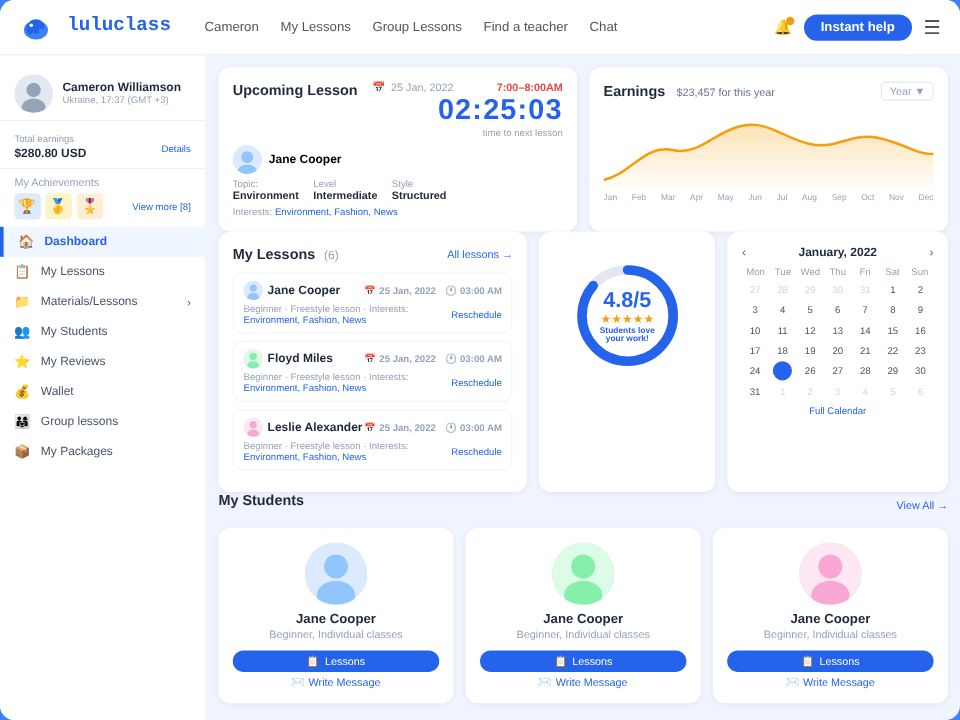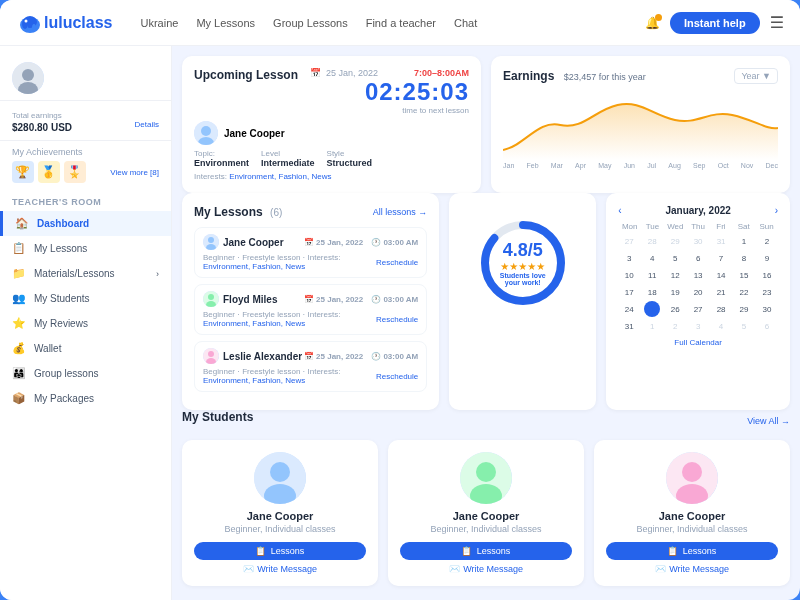--- a/index.html
+++ b/index.html
@@ -28,25 +28,25 @@
       display: flex;
       align-items: center;
       padding: 0 16px;
       border-bottom: 1px solid #eef0f5;
       gap: 16px;
       z-index: 10;
       flex-shrink: 0;
     }
     .logo {
       display: flex;
-      align-items: center;
-      gap: 0;
+      gap: 12px;
       font-weight: 700;
       font-size: 16px;
       color: #2563eb;
+      font-family: Liberation Mono, monospace;
     }
     .logo-elephant {
       width: 28px;
       height: 22px;
     }
     .nav-links {
       display: flex;
       gap: 18px;
       margin-left: 12px;
       flex: 1;
@@ -400,21 +400,21 @@
         <ellipse cx="14" cy="13" rx="10" ry="8" fill="#3b82f6"></ellipse>
         <ellipse cx="14" cy="10" rx="7" ry="6" fill="#2563eb"></ellipse>
         <ellipse cx="10" cy="16" rx="2" ry="4" fill="#3b82f6"></ellipse>
         <ellipse cx="18" cy="16" rx="2" ry="4" fill="#3b82f6"></ellipse>
         <ellipse cx="9" cy="12" rx="3" ry="5" fill="#2563eb"></ellipse>
         <circle cx="10" cy="9" r="1.5" fill="white"></circle>
       </svg>
       <span>luluclass</span>
     </div>
     <nav class="nav-links">
-      <span class="nav-link">Ukraine</span>
+      <span class="nav-link">Cameron</span>
       <span class="nav-link">My Lessons</span>
       <span class="nav-link">Group Lessons</span>
       <span class="nav-link">Find a teacher</span>
       <span class="nav-link">Chat</span>
     </nav>
     <div class="header-actions">
       <div class="notif-icon">
         🔔
         <span class="notif-dot"></span>
       </div>
@@ -427,38 +427,41 @@
 
     <div class="sidebar">
       <div class="user-profile">
         <div class="avatar-circle">
           <svg viewBox="0 0 32 32" width="32" height="32">
             <circle cx="16" cy="16" r="16" fill="#e2e8f0"></circle>
             <ellipse cx="16" cy="13" rx="6" ry="6" fill="#94a3b8"></ellipse>
             <ellipse cx="16" cy="28" rx="10" ry="8" fill="#94a3b8"></ellipse>
           </svg>
         </div>
+        <div class="user-info">
+          <div class="user-name">Cameron Williamson</div>
+          <div class="user-location">Ukraine, 17:37 (GMT +3)</div>
+        </div>
       </div>
       <div class="user-earnings">
         <div class="earnings-label">Total earnings</div>
         <div>
           <span class="earnings-value">$280.80 USD</span>
           <span class="earnings-details">Details</span>
         </div>
       </div>
       <div class="achievements-section">
         <div class="achievements-title">My Achievements</div>
         <div class="achievement-badges">
           <div class="badge-icon badge-blue">🏆</div>
           <div class="badge-icon badge-yellow">🥇</div>
           <div class="badge-icon badge-orange">🎖️</div>
           <span class="view-more">View more [8]</span>
         </div>
       </div>
-      <div class="sidebar-section-title">Teacher's Room</div>
 
       <div class="sidebar-item active">
         <span class="sidebar-item-icon">🏠</span>
         <span>Dashboard</span>
       </div>
       <div class="sidebar-item">
         <span class="sidebar-item-icon">📋</span>
         <span>My Lessons</span>
       </div>
       <div class="sidebar-item">

